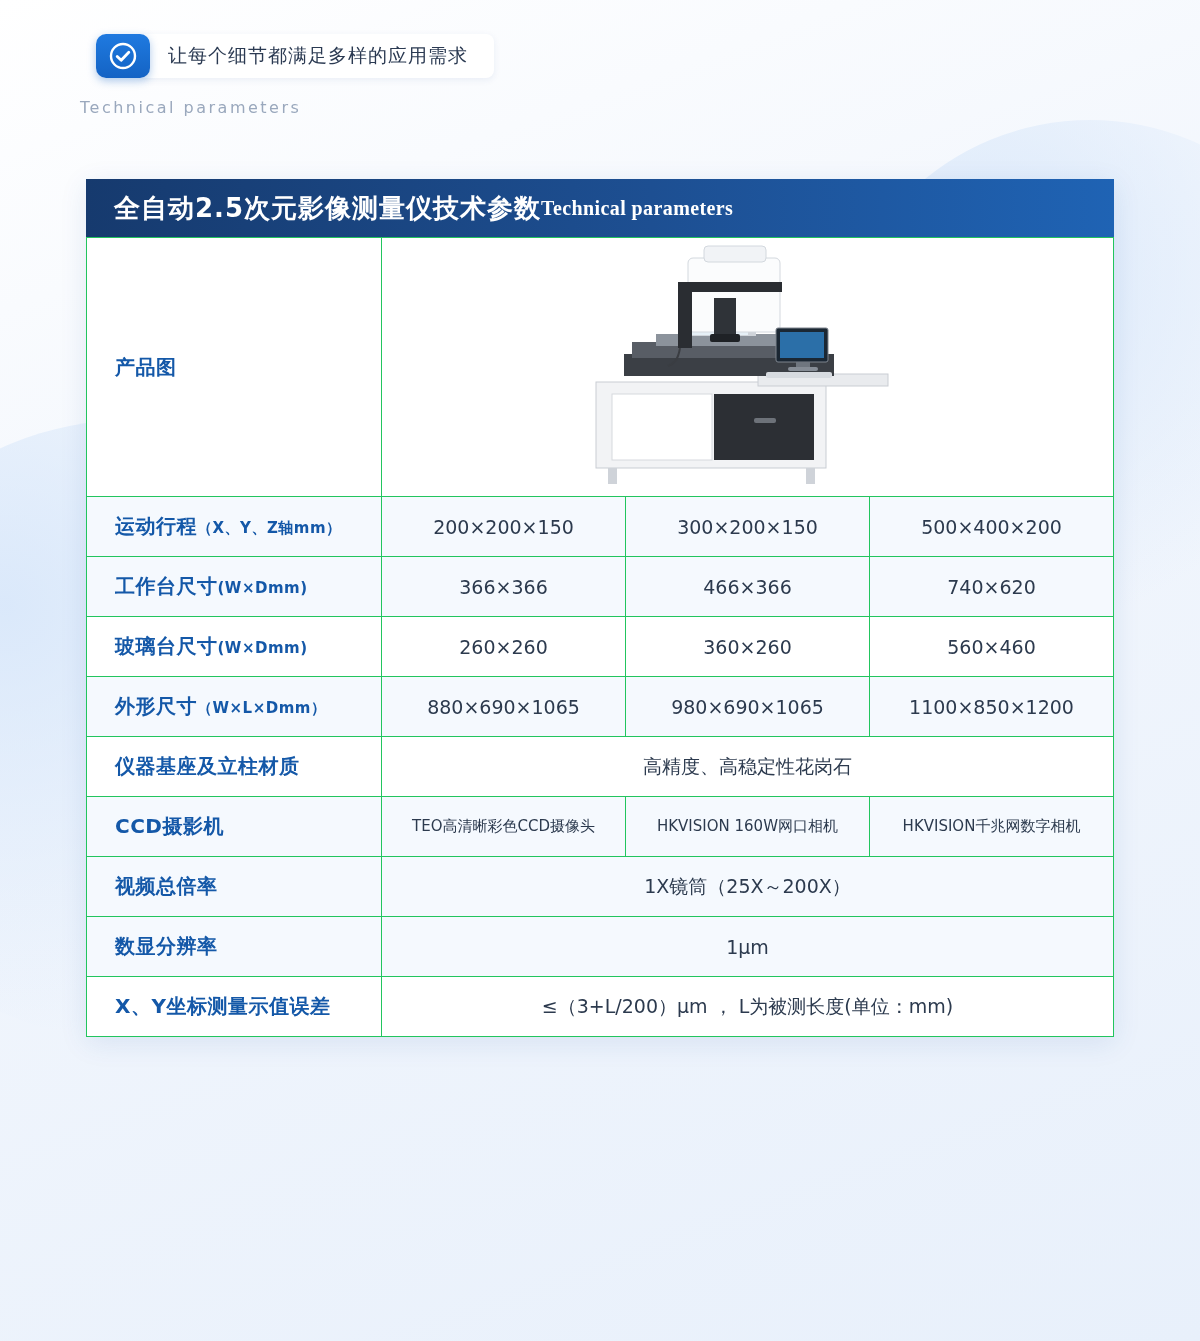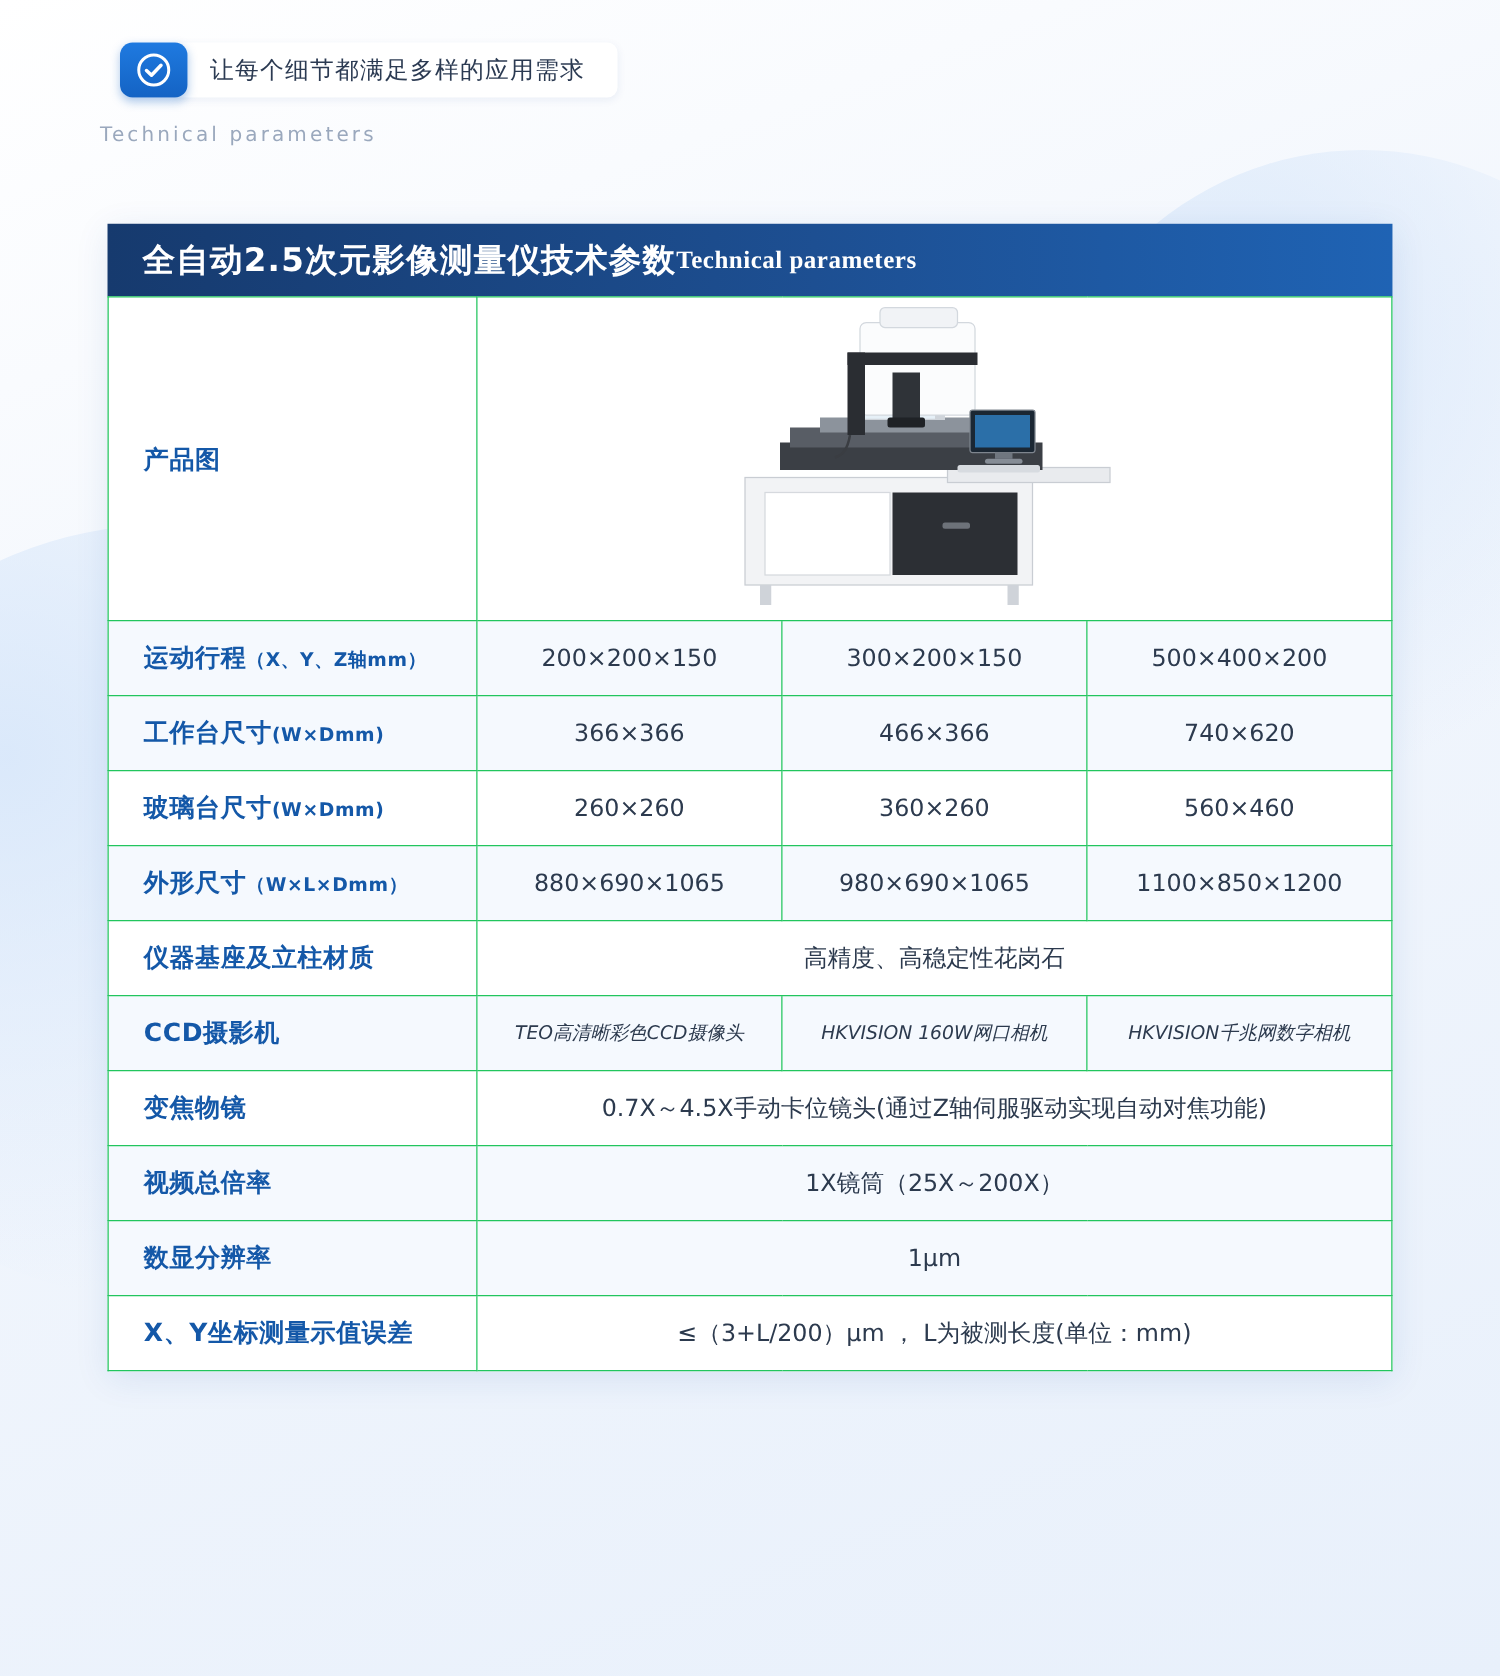--- a/index.html
+++ b/index.html
@@ -131,21 +131,20 @@
   }
   td.val {
     text-align: center;
     font-size: 19px;
     color: #2c3a4e;
     font-family: "DejaVu Sans", sans-serif;
     background: #ffffff;
   }
   td.val.small {
     font-size: 15px;
-    font-style: italic;
   }
   tr.alt td { background: #f5f9fe; }
   tr.row { height: 60px; }
 
   .product-cell {
     height: 258px;
     padding: 0;
     position: relative;
     background: #ffffff;
   }
@@ -278,26 +277,20 @@
 
       <tr class="row alt">
         <td class="label">
           <span>CCD摄影机</span>
         </td>
         <td class="val small">TEO高清晰彩色CCD摄像头</td>
         <td class="val small">HKVISION 160W网口相机</td>
         <td class="val small">HKVISION千兆网数字相机</td>
       </tr>
 
-      <tr class="row">
-        <td class="label">
-          <span>变焦物镜</span>
-        </td>
-        <td class="val" colspan="3">0.7X～4.5X手动卡位镜头(通过Z轴伺服驱动实现自动对焦功能)</td>
-      </tr>
 
       <tr class="row alt">
         <td class="label">
           <span>视频总倍率</span>
         </td>
         <td class="val" colspan="3">1X镜筒（25X～200X）</td>
       </tr>
 
 
       <tr class="row alt">

